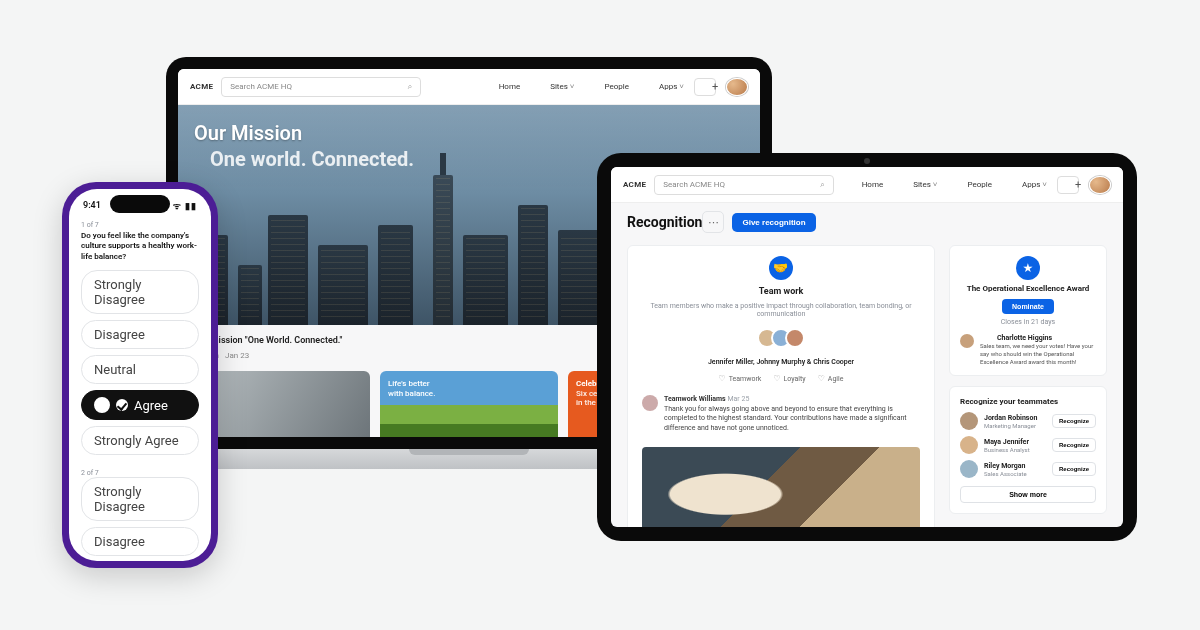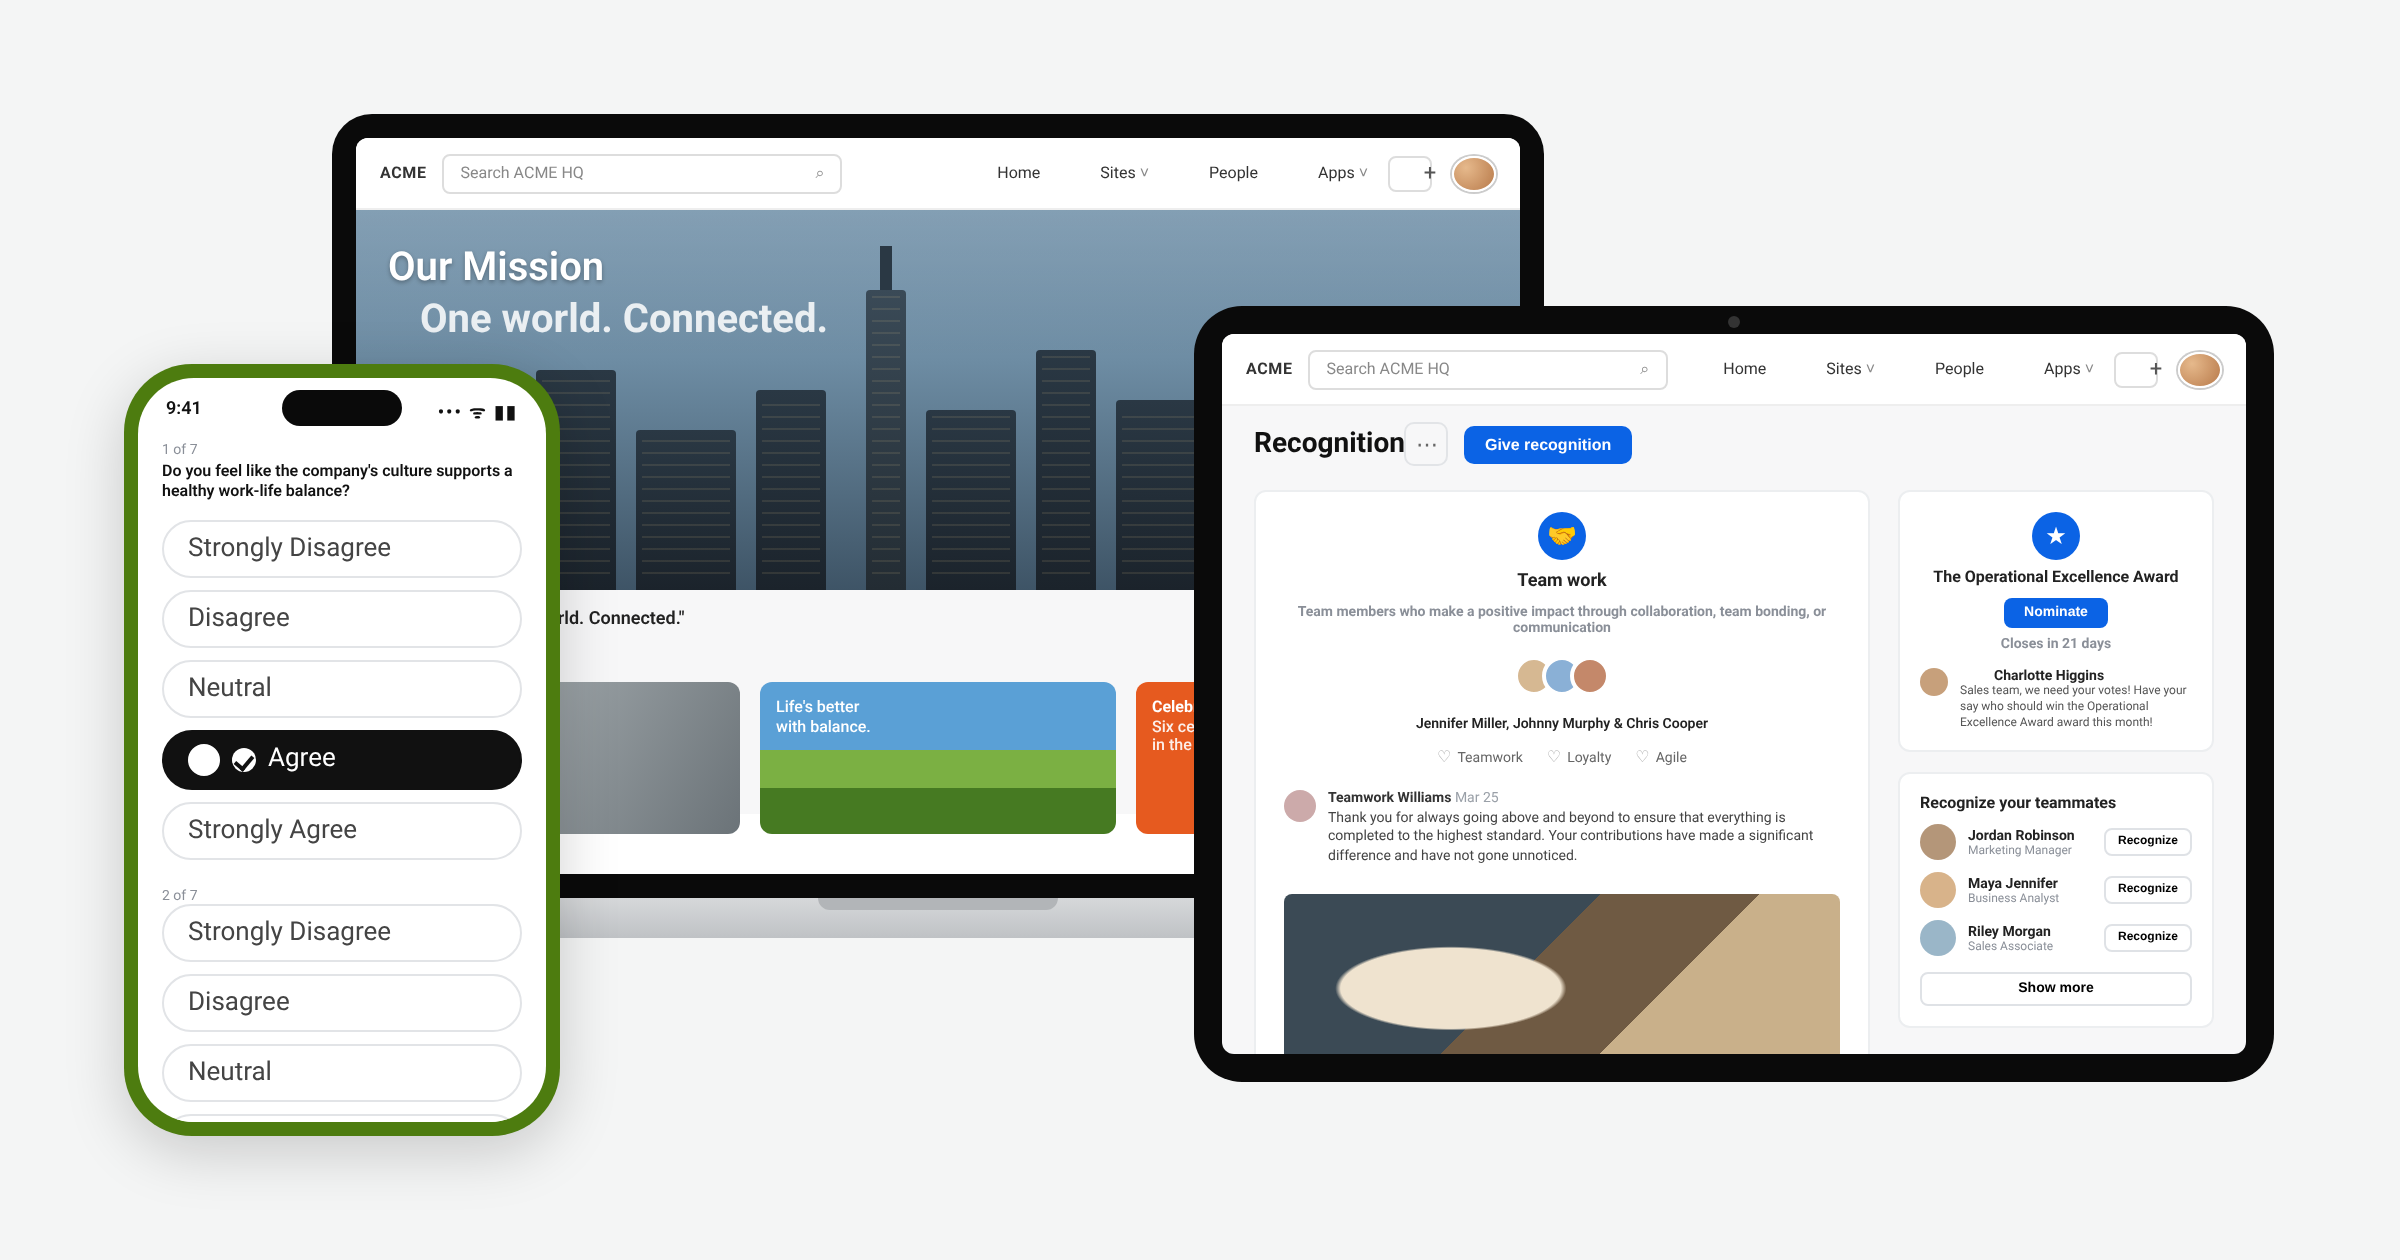--- a/index.html
+++ b/index.html
@@ -62,22 +62,22 @@
     background:#f7f7f8;
     border-radius:6px;
     overflow:hidden;
     position:relative;
   }
 
   
   .phone {
     position:absolute;
     left:62px; top:182px;
-    width:218px; height:386px;
-    background:#4d7c0f;
+    width:156px; height:386px;
+    background:#4c1d95;
     border-radius:34px;
     padding:7px;
     box-shadow: 0 8px 30px rgba(0,0,0,.18);
   }
   .phone-screen {
     width:100%; height:100%;
     background:#fff;
     border-radius:28px;
     overflow:hidden;
     position:relative;
@@ -105,21 +105,21 @@
     background:#fff;
   }
   .navlinks { margin-left:auto; display:flex; gap:10px; align-items:center; }
   .navlinks span { cursor:pointer;padding-left:20px; }
   .chev::after { content:" ˅"; color:#888; }
   .plus-btn { width:18px; height:18px; border:1px solid #ddd; border-radius:4px; display:flex; align-items:center; justify-content:center; font-size:11px; color:#555; }
   .avatar-sm { width:18px; height:18px; border-radius:50%; background: radial-gradient(circle at 30% 30%, #e6b98c, #b87a4a); border:1px solid #fff; box-shadow:0 0 0 1px #ccc; }
 
   
   .hero {
-    position:relative; height:190px;
+    position:relative; height:220px;
     background:
       linear-gradient(180deg, rgba(0,0,0,.05) 0%, rgba(0,0,0,0) 40%),
       linear-gradient(180deg, #8aa7bd 0%, #6d8ca3 40%, #3e5466 100%);
     overflow:hidden;
   }
   .hero-title { position:absolute; left:16px; top:16px; color:#fff; font-size:20px; font-weight:600; text-shadow:0 1px 2px rgba(0,0,0,.3);}
   .hero-sub   { position:absolute; left:32px; top:42px; color:rgba(255,255,255,.85); font-size:20px; font-weight:700;}
   
   .skyline { position:absolute; bottom:0; left:0; right:0; height:140px; }
   .bld { position:absolute; bottom:0; background:linear-gradient(#2a3844,#1b232b); }
@@ -156,21 +156,21 @@
   .tab-page { padding:10px 16px; font-size:8px; color:#222; display:flex; gap:14px; }
   .tab-title-row { display:flex; align-items:center; justify-content:flex-start; padding:8px 16px 2px; }
   .tab-title { font-size:14px; font-weight:700; }
   .tab-cta { background:#0b63e5; color:#fff; border:none; padding:5px 10px; border-radius:5px; font-size:8px; font-weight:600; }
   .more-btn { width:22px; height:22px; border:1px solid #e2e4e7; border-radius:5px; display:flex; align-items:center; justify-content:center; color:#666; font-size:11px; margin-right:8px;}
   .tab-main { flex:1; background:#fff; border:1px solid #eceef0; border-radius:6px; padding:10px 14px; display:flex; flex-direction:column; gap:6px; }
   .tab-side { width:158px; display:flex; flex-direction:column; gap:10px; }
   .side-card { background:#fff; border:1px solid #eceef0; border-radius:6px; padding:10px; }
   .iconcircle { width:24px; height:24px; border-radius:50%; background:#0b63e5; display:flex; align-items:center; justify-content:center; color:#fff; font-size:12px; margin:0 auto; }
   .center { text-align:center; }
-  .muted { color:#8a8f98; font-size:7px;font-weight:bold; }
+  .muted { color:#8a8f98; font-size:7px; }
   .tag { display:inline-flex; align-items:center; gap:3px; font-size:7px; color:#666; }
   .tag::before{content:"♡"; font-size:8px; color:#aaa;}
   .tagrow{ display:flex; gap:12px; justify-content:center; margin-top:2px;}
   .avatars-row{ display:flex; justify-content:center; gap:-4px; margin-top:4px;}
   .avatars-row .av{ width:20px; height:20px; border-radius:50%; border:2px solid #fff; background:#bfae9a; margin-left:-6px;}
   .avatars-row .av:nth-child(1){margin-left:0; background:#d6b892;}
   .avatars-row .av:nth-child(2){background:#8ab0d6;}
   .avatars-row .av:nth-child(3){background:#c4886a;}
   .names { text-align:center; font-size:7px; font-weight:600; margin-top:4px;}
   .post { display:flex; gap:6px; font-size:7px; color:#333; margin-top:6px; }

